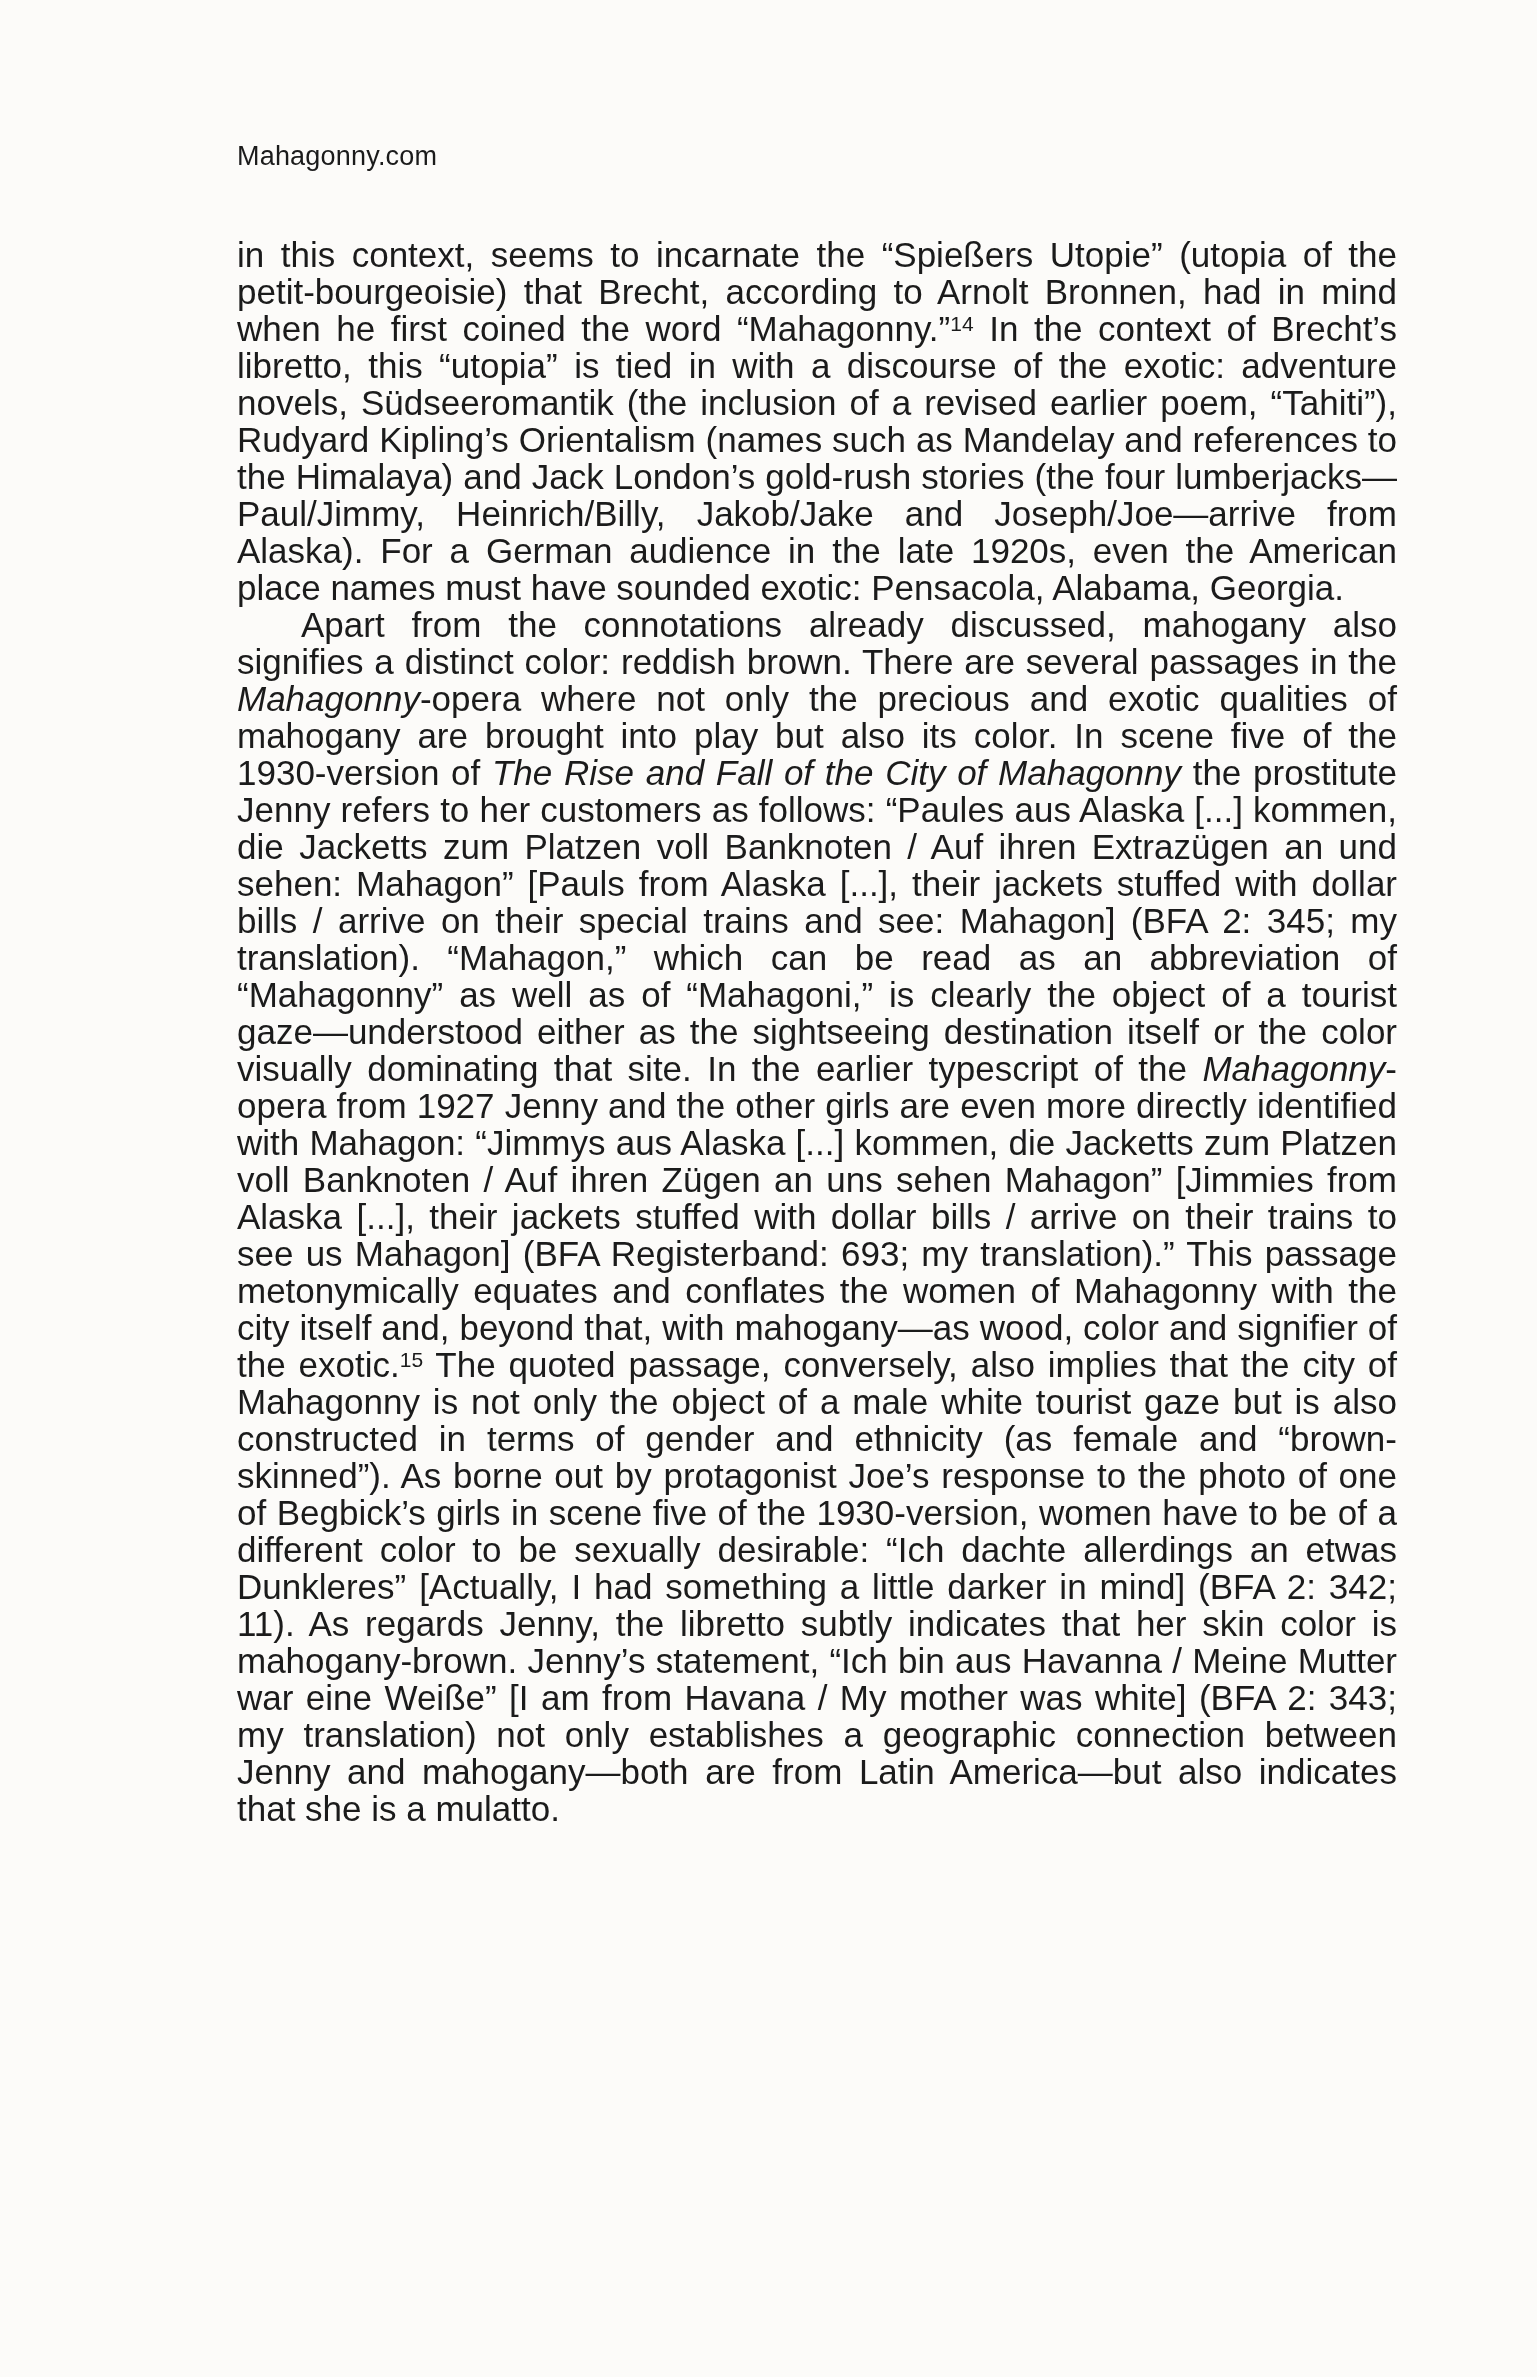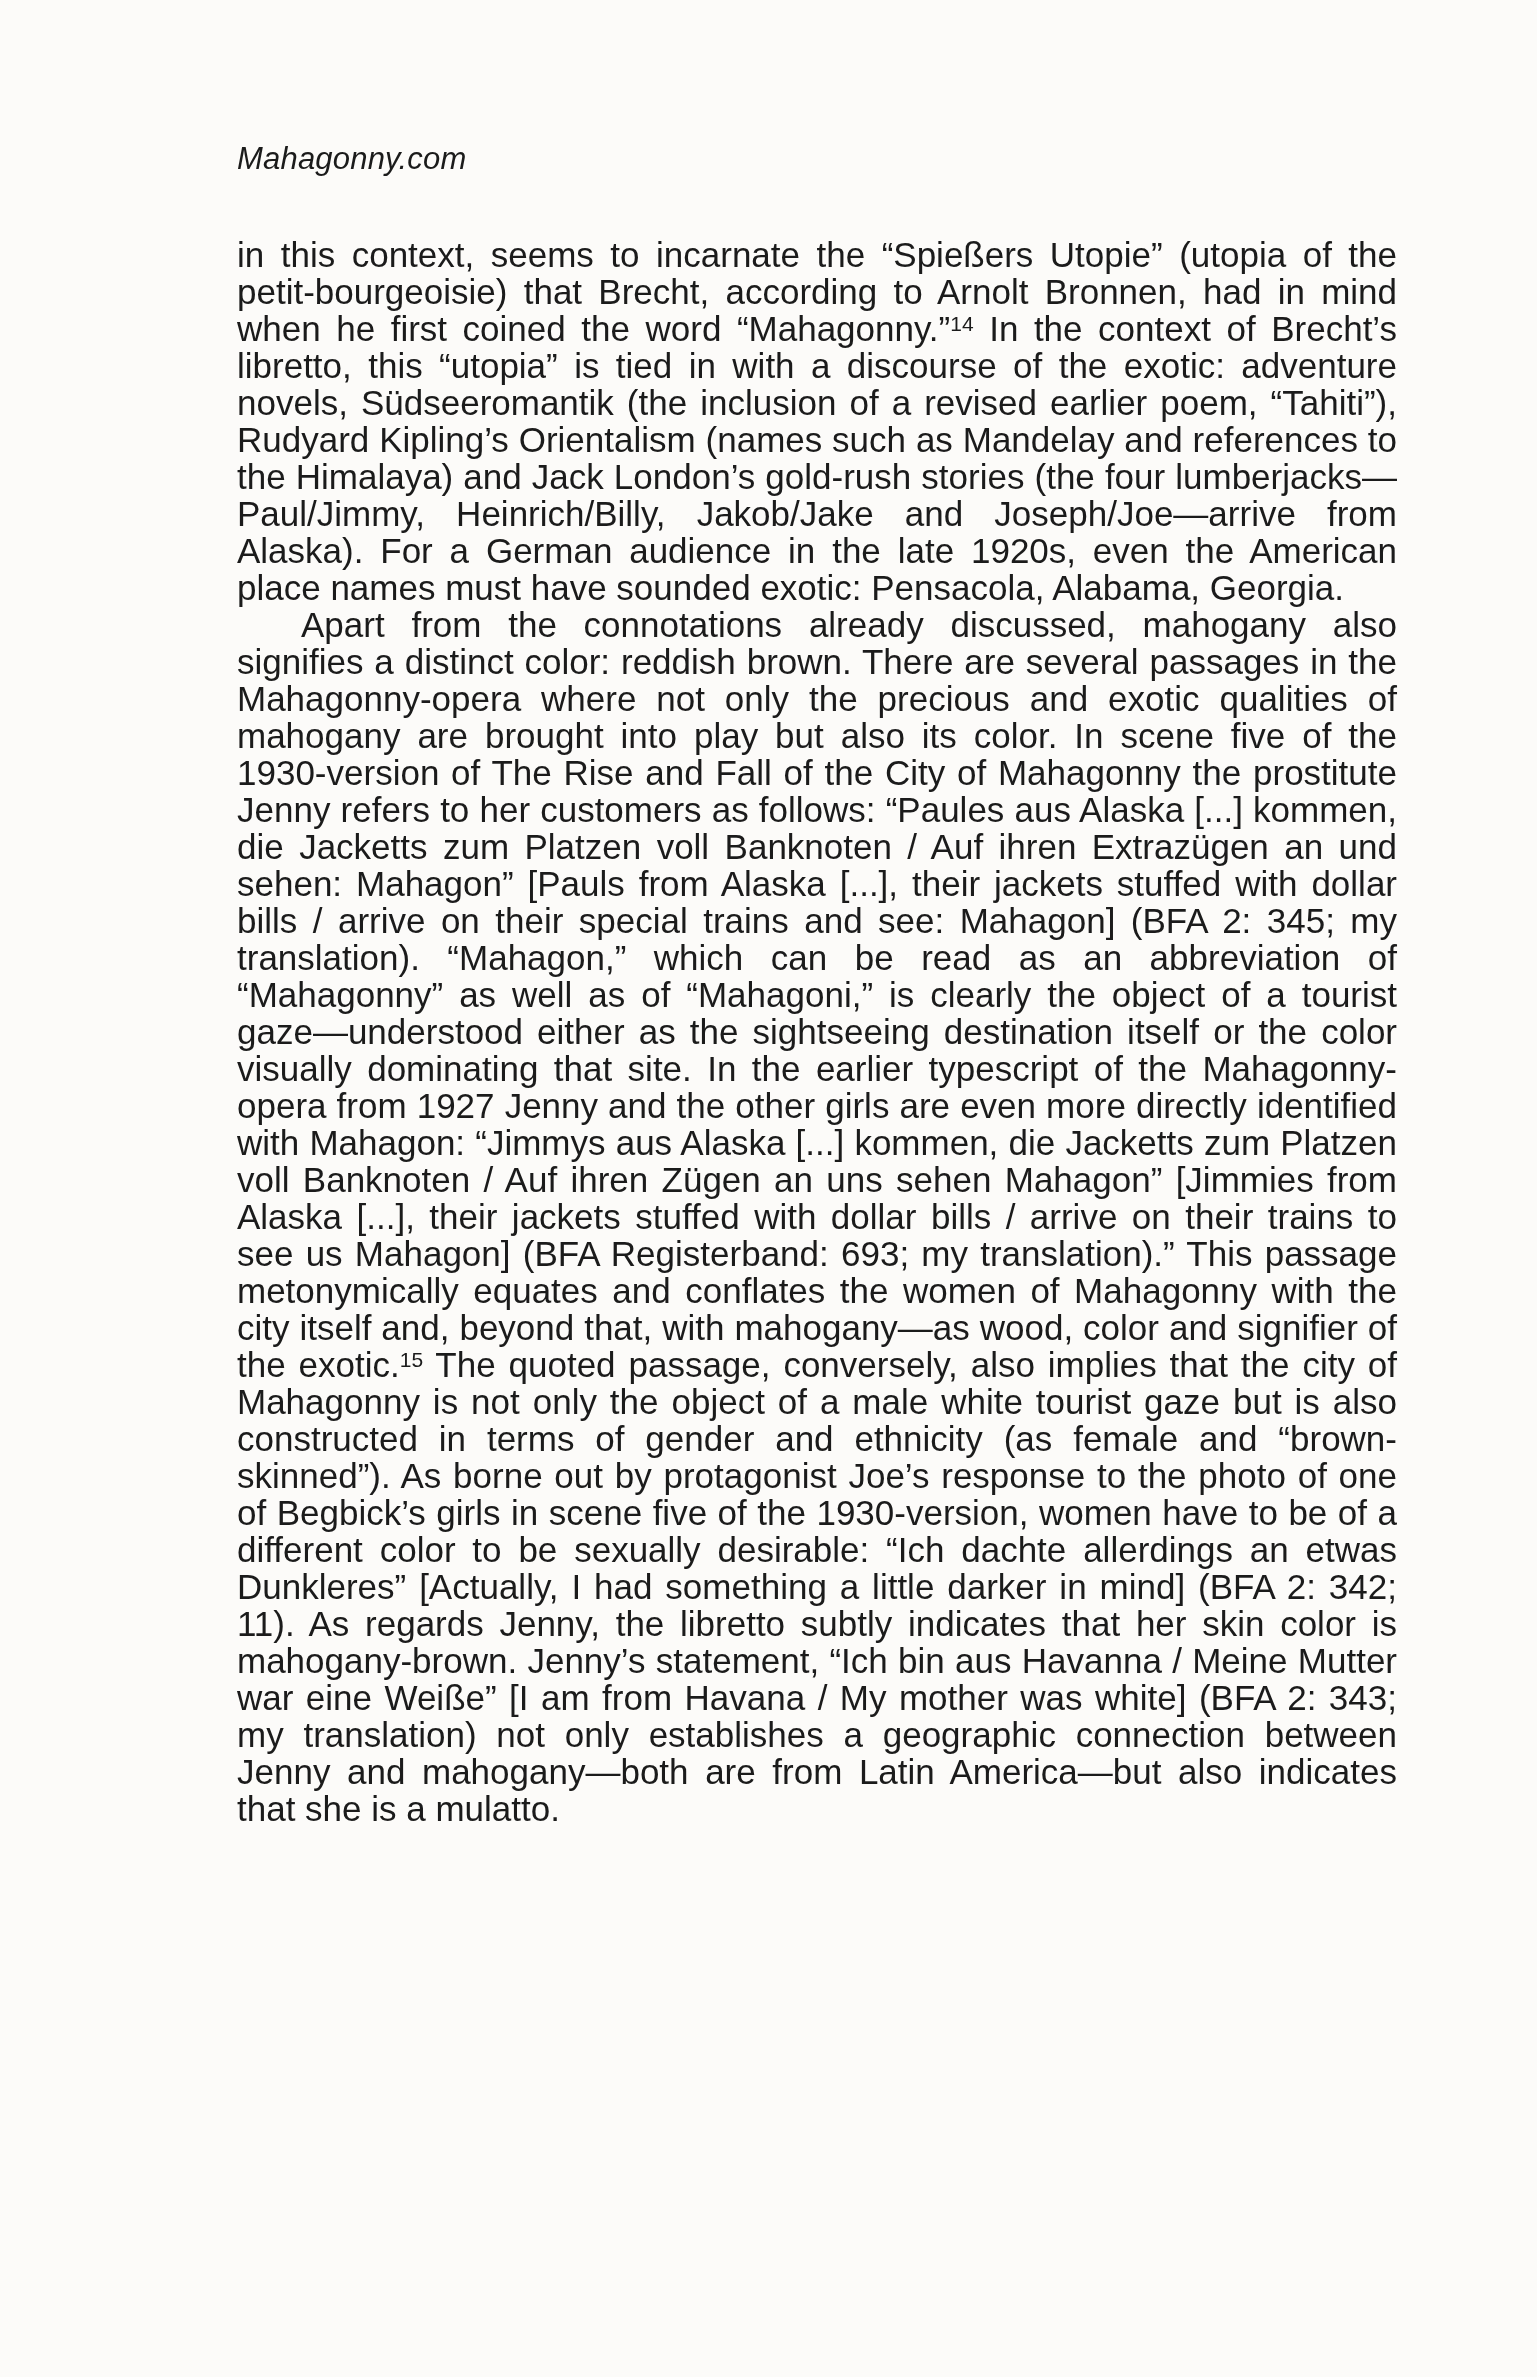--- a/index.html
+++ b/index.html
@@ -17,41 +17,41 @@
     width: 1537px;
     height: 2544px;
     background: #fcfbf9;
     color: #1b1b1b;
     overflow: hidden;
   }
   .running-header {
     position: absolute;
     left: 237px;
     top: 141px;
-    font-size: 31px;
-    font-style: italic;
+    font-size: 27px;
     letter-spacing: 0.2px;
   }
   .body-text {
     position: absolute;
     left: 237px;
     top: 236px;
     width: 1160px;
     font-size: 35px;
     line-height: 37px;
     text-align: justify;
   }
   .body-text p.para {
     margin: 0;
     padding: 0;
   }
   .body-text p.para.indent {
     text-indent: 64px;
   }
   .it {
+    font-style: italic;
     margin-top: 12px;
   }
   sup.fnref {
     font-size: 0.6em;
     line-height: 0;
     position: relative;
     top: -0.5em;
     vertical-align: baseline;
   }
 </style>

